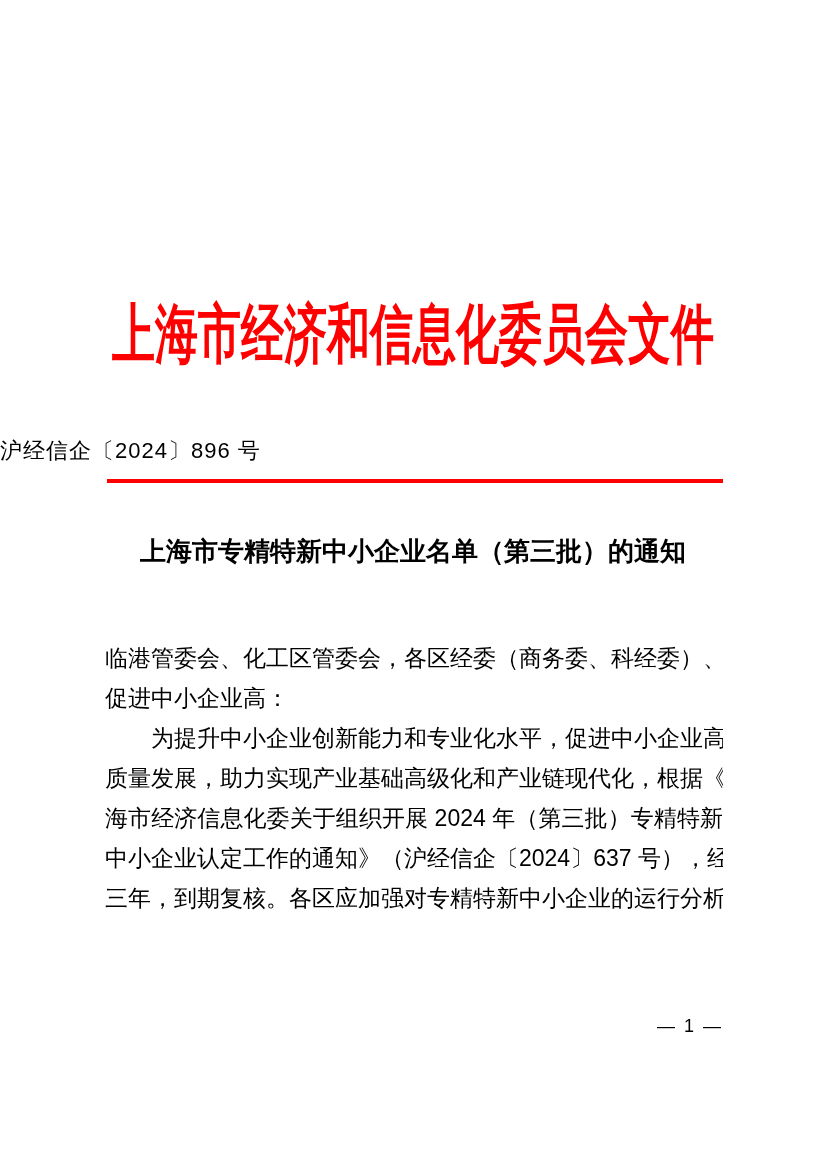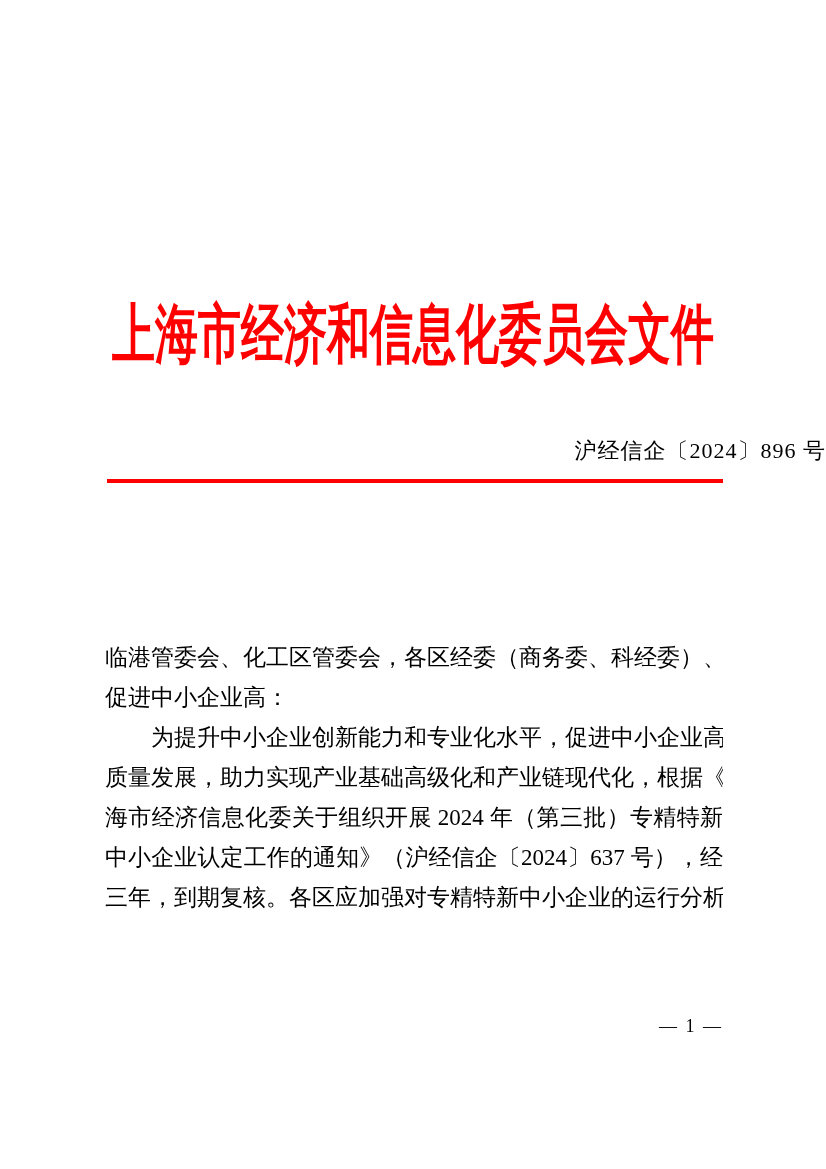--- a/index.html
+++ b/index.html
@@ -9,21 +9,21 @@
   }
   * { margin: 0; padding: 0; box-sizing: border-box; }
   html, body { background: #ffffff; }
   .page {
     position: relative;
     width: 826px;
     height: 1169px;
     background: #ffffff;
     margin: 0 auto;
     overflow: hidden;
-    font-family: Liberation Serif, serif;
+    font-family: Liberation Sans, sans-serif;
     color: var(--body-black);
   }
   
   .agency-header {
     position: absolute;
     top: 300px;
     left: 0;
     width: 100%;
     height: 70px;
     display: flex;
@@ -39,21 +39,21 @@
     transform: scaleY(1.5);
     transform-origin: center center;
     letter-spacing: 0px;
   }
   
   .doc-number {
     position: absolute;
     top: 436px;
     left: 0;
     width: 100%;
-    text-align: right;
+    text-align: left;
     font-size: 22px;
     line-height: 30px;
     letter-spacing: 1px;
     color: var(--body-black);
   }
   
   .red-divider {
     position: absolute;
     top: 479px;
     left: 107px;
@@ -114,20 +114,21 @@
 
   <div class="agency-header">
     <span class="stretch">上海市经济和信息化委员会文件</span>
   </div>
 
   <div class="doc-number">沪经信企〔2024〕896 号</div>
 
   <div class="red-divider"></div>
 
   <div class="doc-title">
+    <div>上海市专精特新中小企业名单（第三批）的通知</div>
   </div>
 
   <div class="body-block">
     <div class="jline">临港管委会、化工区管委会，各区经委（商务委、科经委）、新型</div>
     <div class="lline">促进中小企业高：</div>
     <div class="jline indent">为提升中小企业创新能力和专业化水平，促进中小企业高</div>
     <div class="jline">质量发展，助力实现产业基础高级化和产业链现代化，根据《上</div>
     <div class="jline">海市经济信息化委关于组织开展 2024 年（第三批）专精特新</div>
     <div class="jline">中小企业认定工作的通知》（沪经信企〔2024〕637 号），经</div>
     <div class="jline">三年，到期复核。各区应加强对专精特新中小企业的运行分析，</div>

